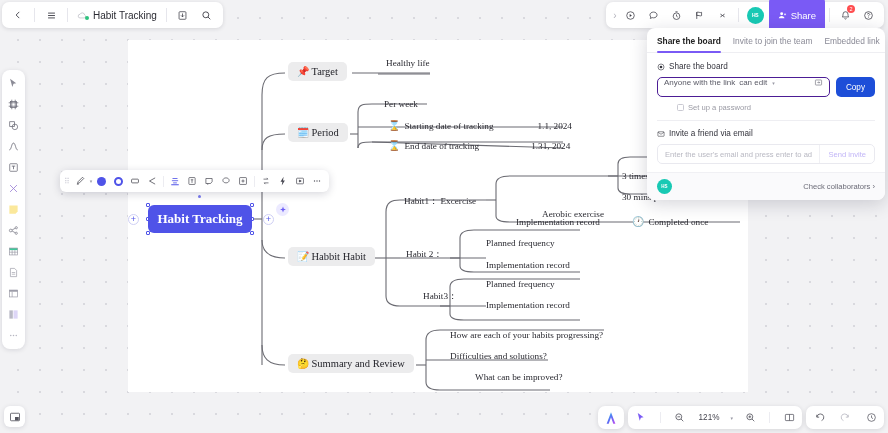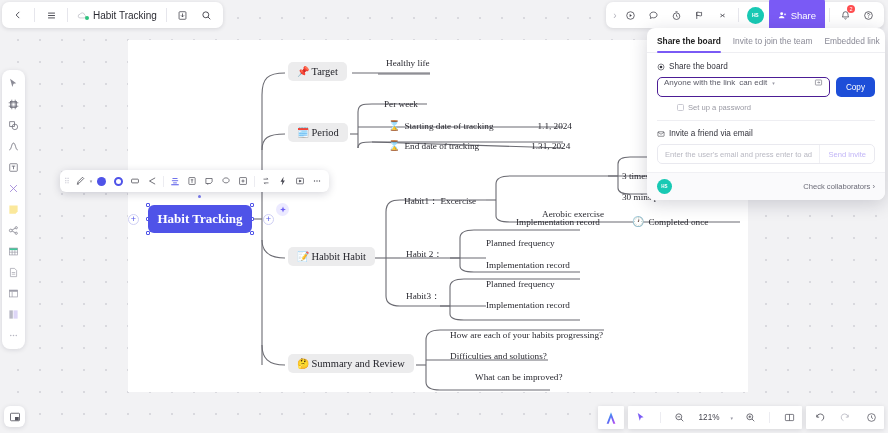--- a/index.html
+++ b/index.html
@@ -235,21 +235,21 @@
     background: #eceaff; display: flex; align-items: center;
     justify-content: center; z-index: 21; cursor: pointer; pointer-events: auto;
   }
 
   
   .bottom-right {
     position: absolute; right: 4px; bottom: 4px;
     display: flex; align-items: center; gap: 4px; z-index: 40;
   }
   .bb-group {
-    background: #fff; border-radius: 1px; height: 23px;
+    background: #fff; border-radius: 7px; height: 23px;
     box-shadow: 0 1px 5px rgba(20,20,40,.13);
     display: flex; align-items: center; padding: 0 4px; gap: 8px;
   }
   .bb-btn {
     width: 18px; height: 18px; border-radius: 4px;
     display: flex; align-items: center; justify-content: center;
     cursor: pointer; color: #55555f;
   }
   .zoom-val { font-size: 8.2px; color: #44444e; padding: 0 2px; cursor: pointer; }
   svg { display: block; }
@@ -417,21 +417,21 @@
     <div class="node node-leaf" style="left:404px;top:248px;">
       <span>Habit 2：</span>
     </div>
     <div class="node node-leaf" style="left:484px;top:238px;">
       <span>Planned frequency</span>
     </div>
     <div class="node node-leaf" style="left:484px;top:260px;">
       <span>Implementation record</span>
     </div>
 
-    <div class="node node-leaf" style="left:404px;top:290px;">
+    <div class="node node-leaf" style="left:421px;top:290px;">
       <span>Habit3：</span>
     </div>
     <div class="node node-leaf" style="left:484px;top:279px;">
       <span>Planned frequency</span>
     </div>
     <div class="node node-leaf" style="left:484px;top:300px;">
       <span>Implementation record</span>
     </div>
 
     <div class="node" style="left:288px;top:354px;">

